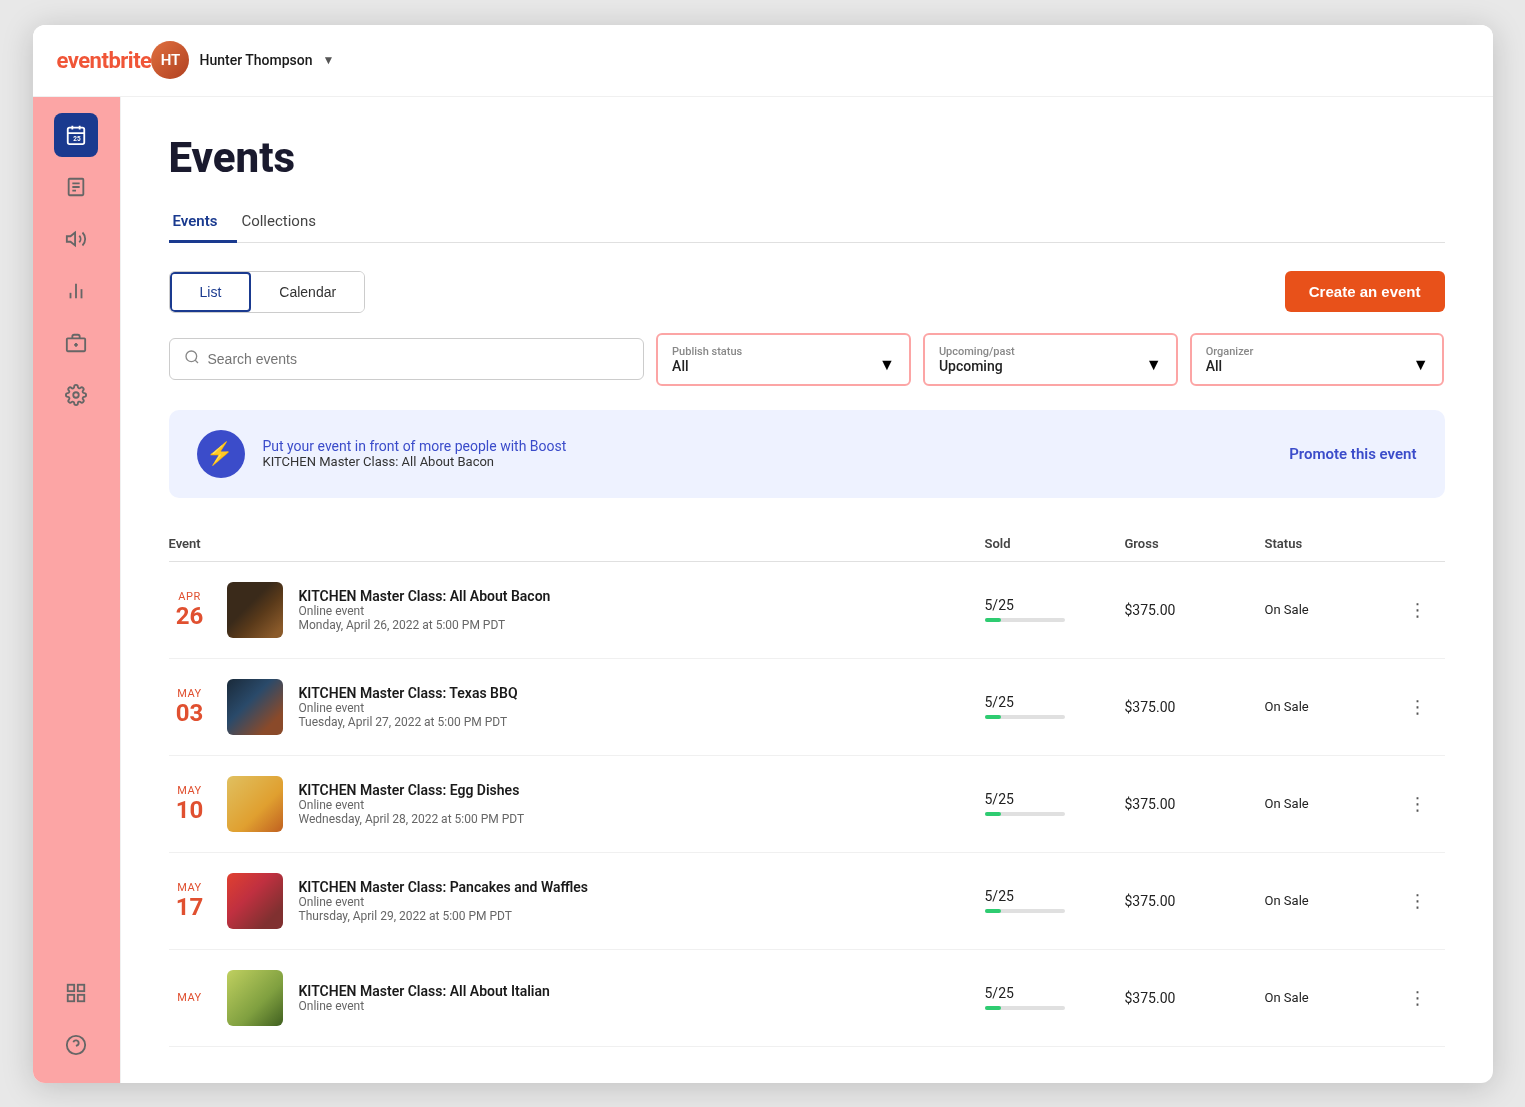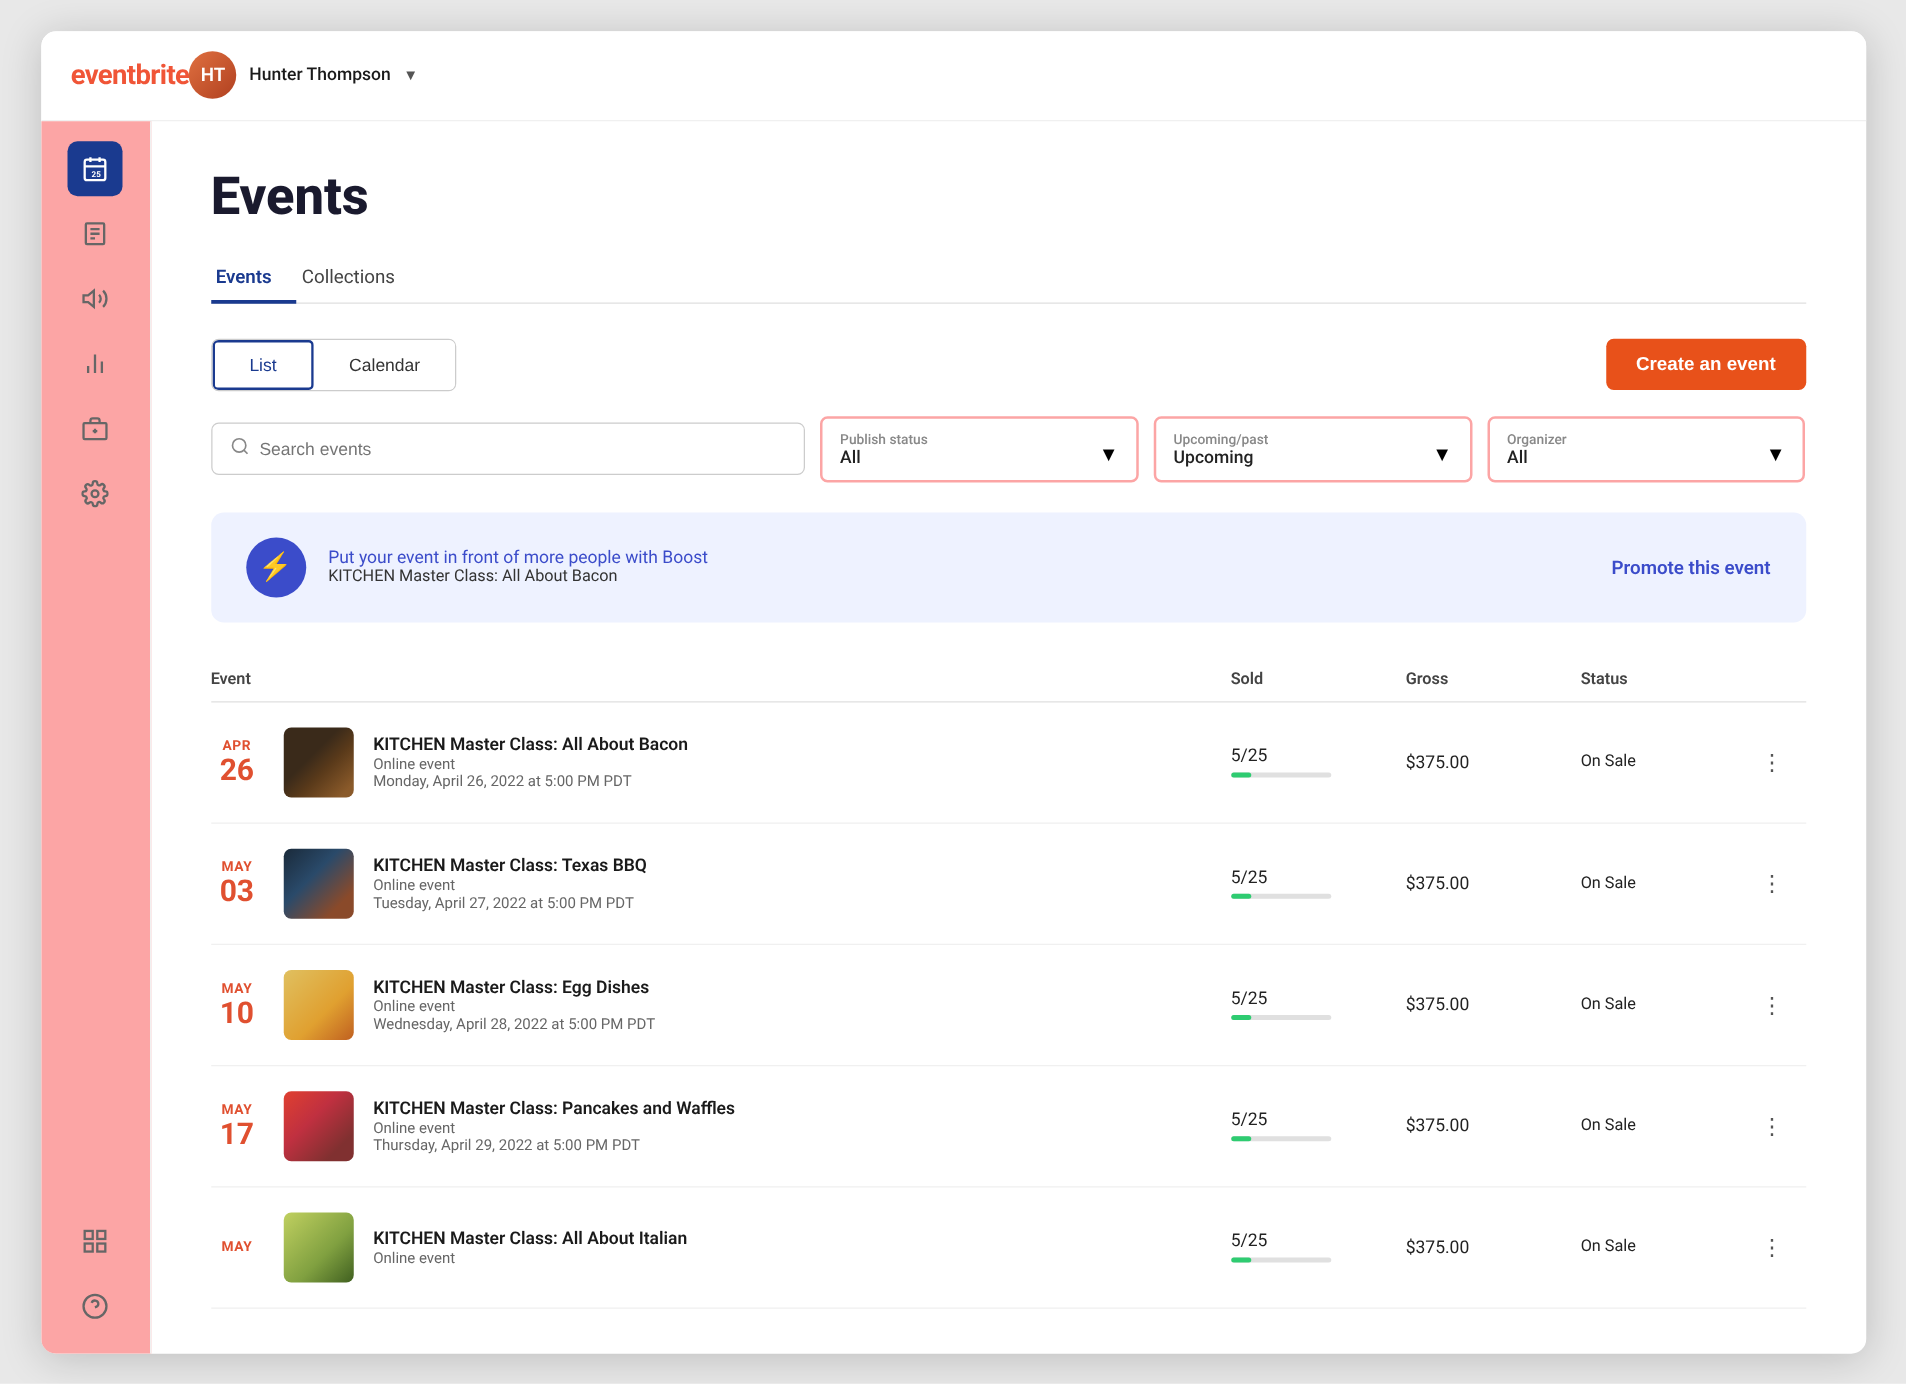--- a/index.html
+++ b/index.html
@@ -304,21 +304,21 @@
       display: flex;
       align-items: center;
       gap: 16px;
     }
     .event-date {
       text-align: center;
       min-width: 42px;
     }
     .event-date-month {
       font-size: 11px;
-      font-weight: 700;
+      font-weight: 400;
       color: #e05030;
       text-transform: uppercase;
       letter-spacing: 0.5px;
     }
     .event-date-day {
       font-size: 24px;
       font-weight: 700;
       color: #e05030;
       line-height: 1.1;
     }

